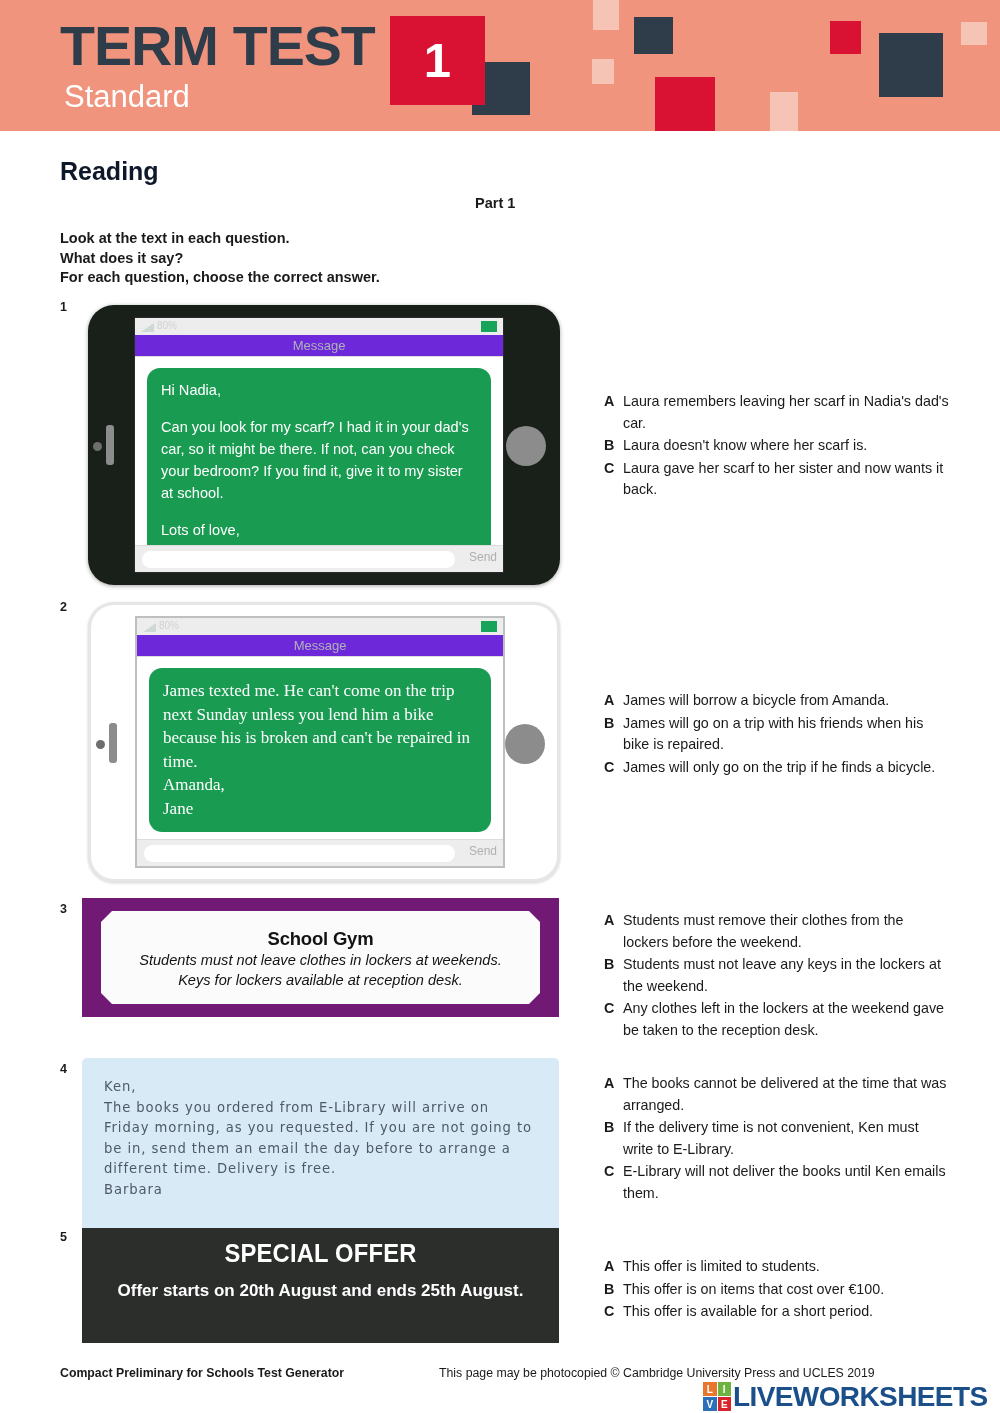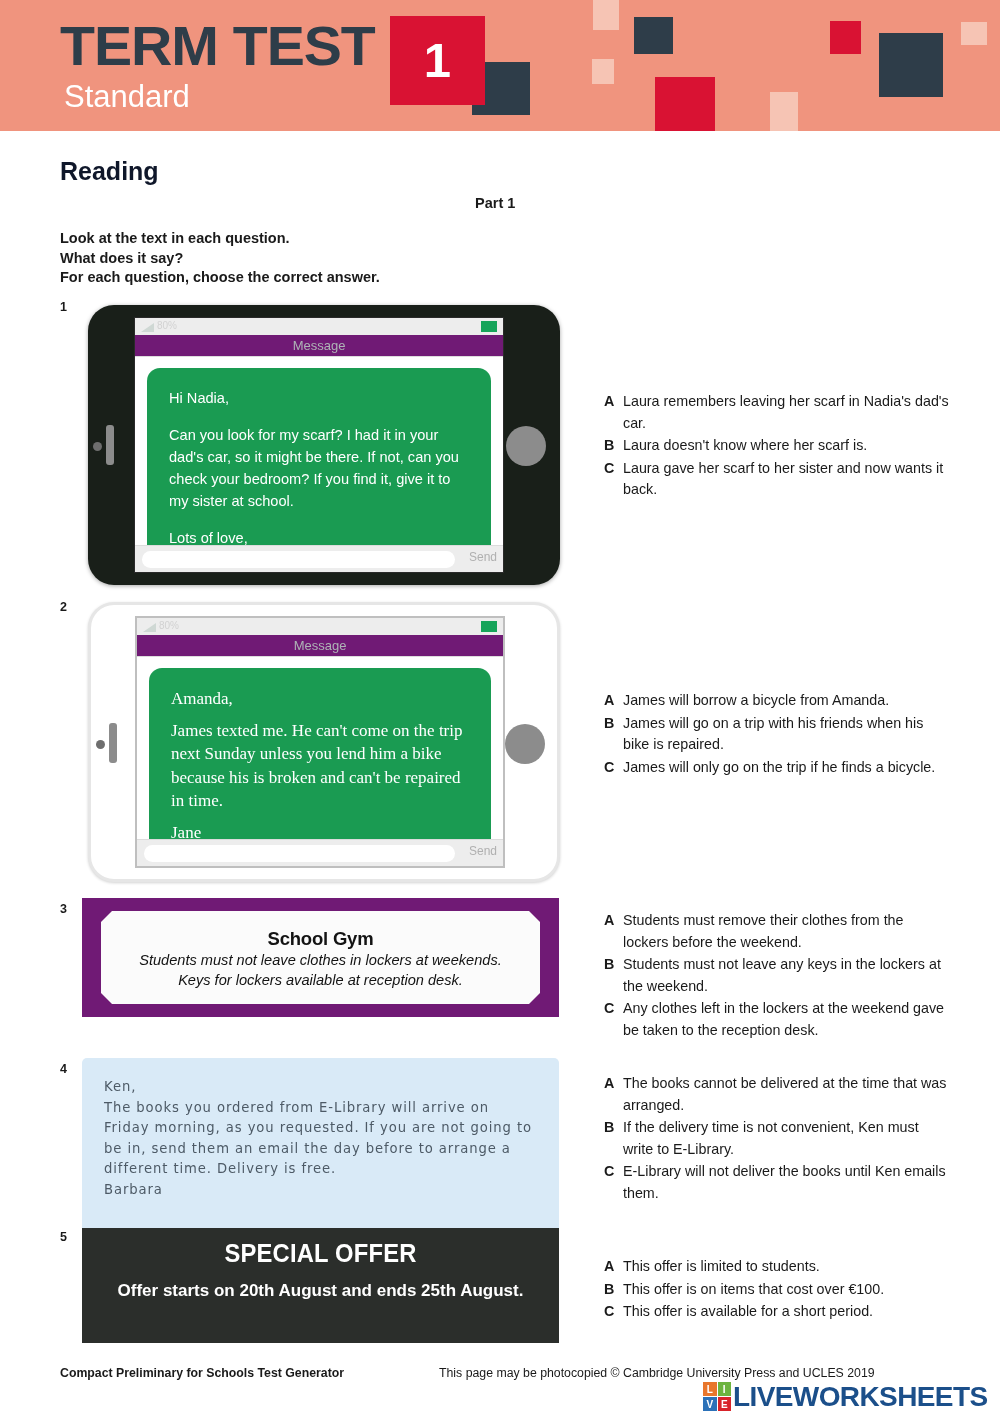--- a/index.html
+++ b/index.html
@@ -98,33 +98,33 @@
   }
   .batt-pct {
     position:absolute; left:22px; top:2px;
     font-size:10px; color:#d2d2d2; font-family:"Liberation Sans", sans-serif;
   }
   .battery {
     position:absolute; right:6px; top:3px; width:16px; height:11px;
     background:#17a45a;
   }
   .msg-header {
-    height:22px; background:#701a75; border-bottom:1px solid #dcdcdc;
+    height:22px; background:#6d28d9; border-bottom:1px solid #dcdcdc;
     text-align:center;
   }
   .msg-header span {
     font-size:13px; color:#aeb3b6; line-height:22px;
   }
   .bubble {
     background:#1a9b52; border-radius:13px; color:#ffffff;
     margin:11px 12px 0 12px; padding:11px 14px 12px 14px;
   }
   .bubble.sans { font-family:"Liberation Sans", sans-serif; font-size:14.6px; line-height:22px; }
   .bubble.serif { font-family:"Liberation Serif", serif; font-size:17px; line-height:23.5px; }
-  .bubble p { margin:8px; }
+  .bubble p { margin:0; }
   .bubble p + p { margin-top:15px; }
   .bubble.serif p + p { margin-top:0; }
   .composer {
     position:absolute; left:0; right:0; bottom:0; height:27px;
     background:#ededed; border-top:1px solid #dcdcdc;padding-left:31px;
   }
   .composer .field {
     position:absolute; left:7px; top:5px; right:48px; height:17px;
     background:#ffffff; border-radius:9px;
   }
@@ -309,22 +309,22 @@
   <div class="phone-screen" style="left:44px; top:11px; width:370px; height:252px;">
     <div class="statusbar">
       <div class="signal-tri"></div>
       <div class="batt-pct">80%</div>
       <div class="battery"></div>
     </div>
     <div class="msg-header">
       <span>Message</span>
     </div>
     <div class="bubble serif">
+      <p>James texted me. He can't come on the trip next Sunday unless you lend him a bike because his is broken and can't be repaired in time.</p>
       <p>Amanda,</p>
-      <p>James texted me. He can't come on the trip next Sunday unless you lend him a bike because his is broken and can't be repaired in time.</p>
       <p>Jane</p>
     </div>
     <div class="composer">
       <div class="field"></div>
       <div class="send">Send</div>
     </div>
   </div>
 </div>
 
 <div class="options" style="top:690px;">

